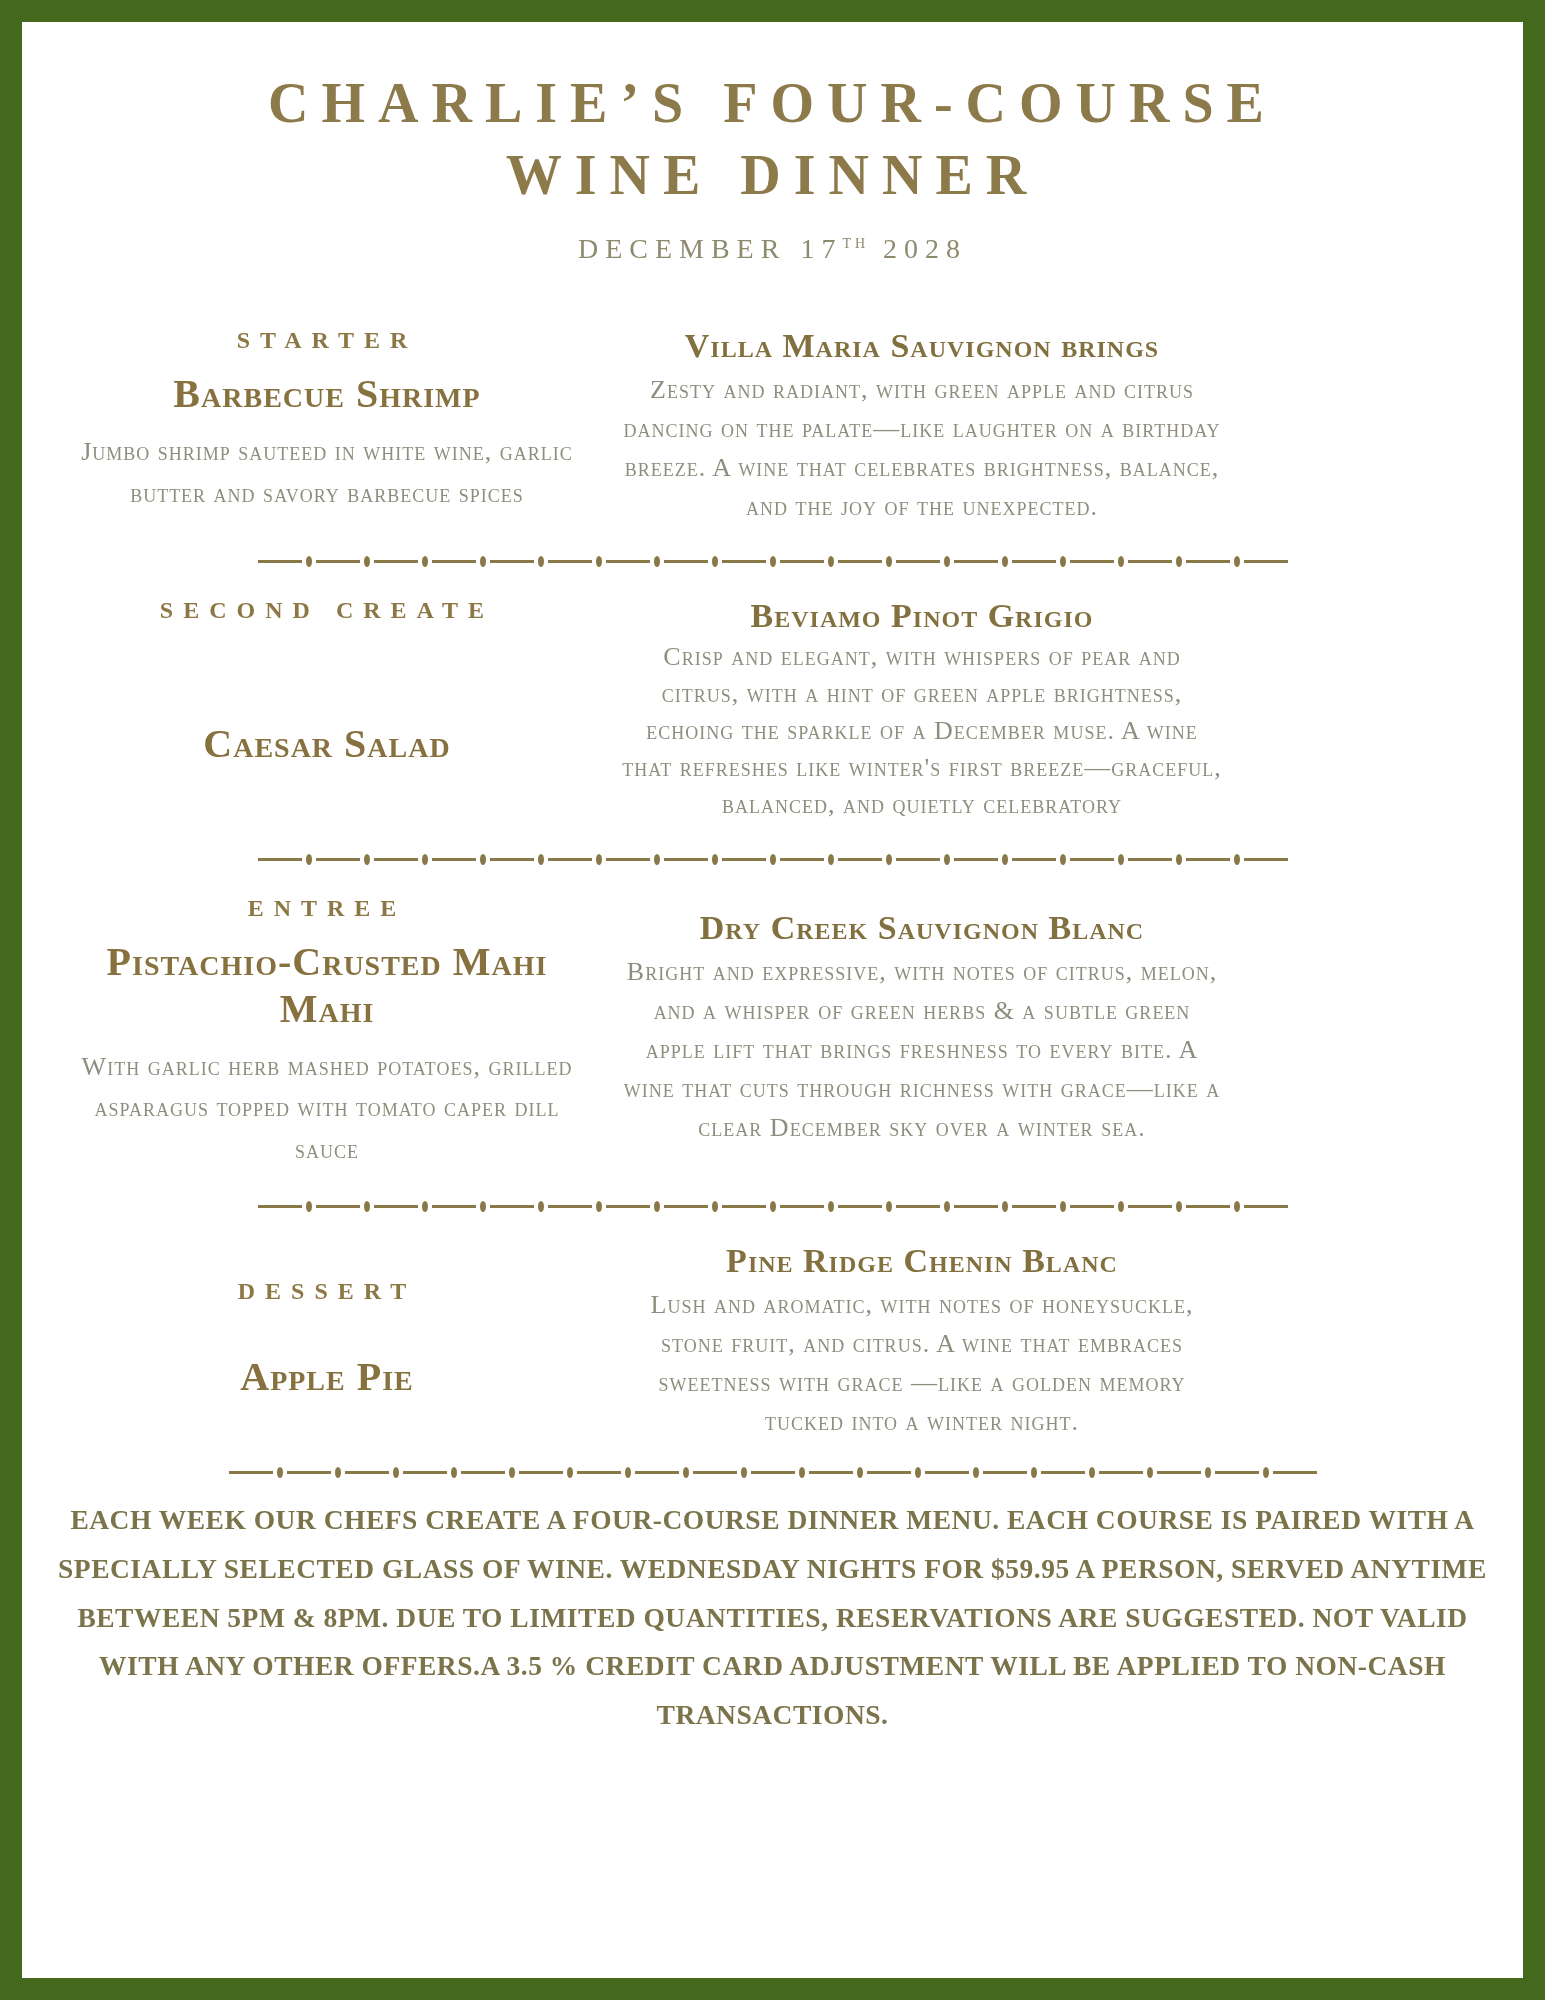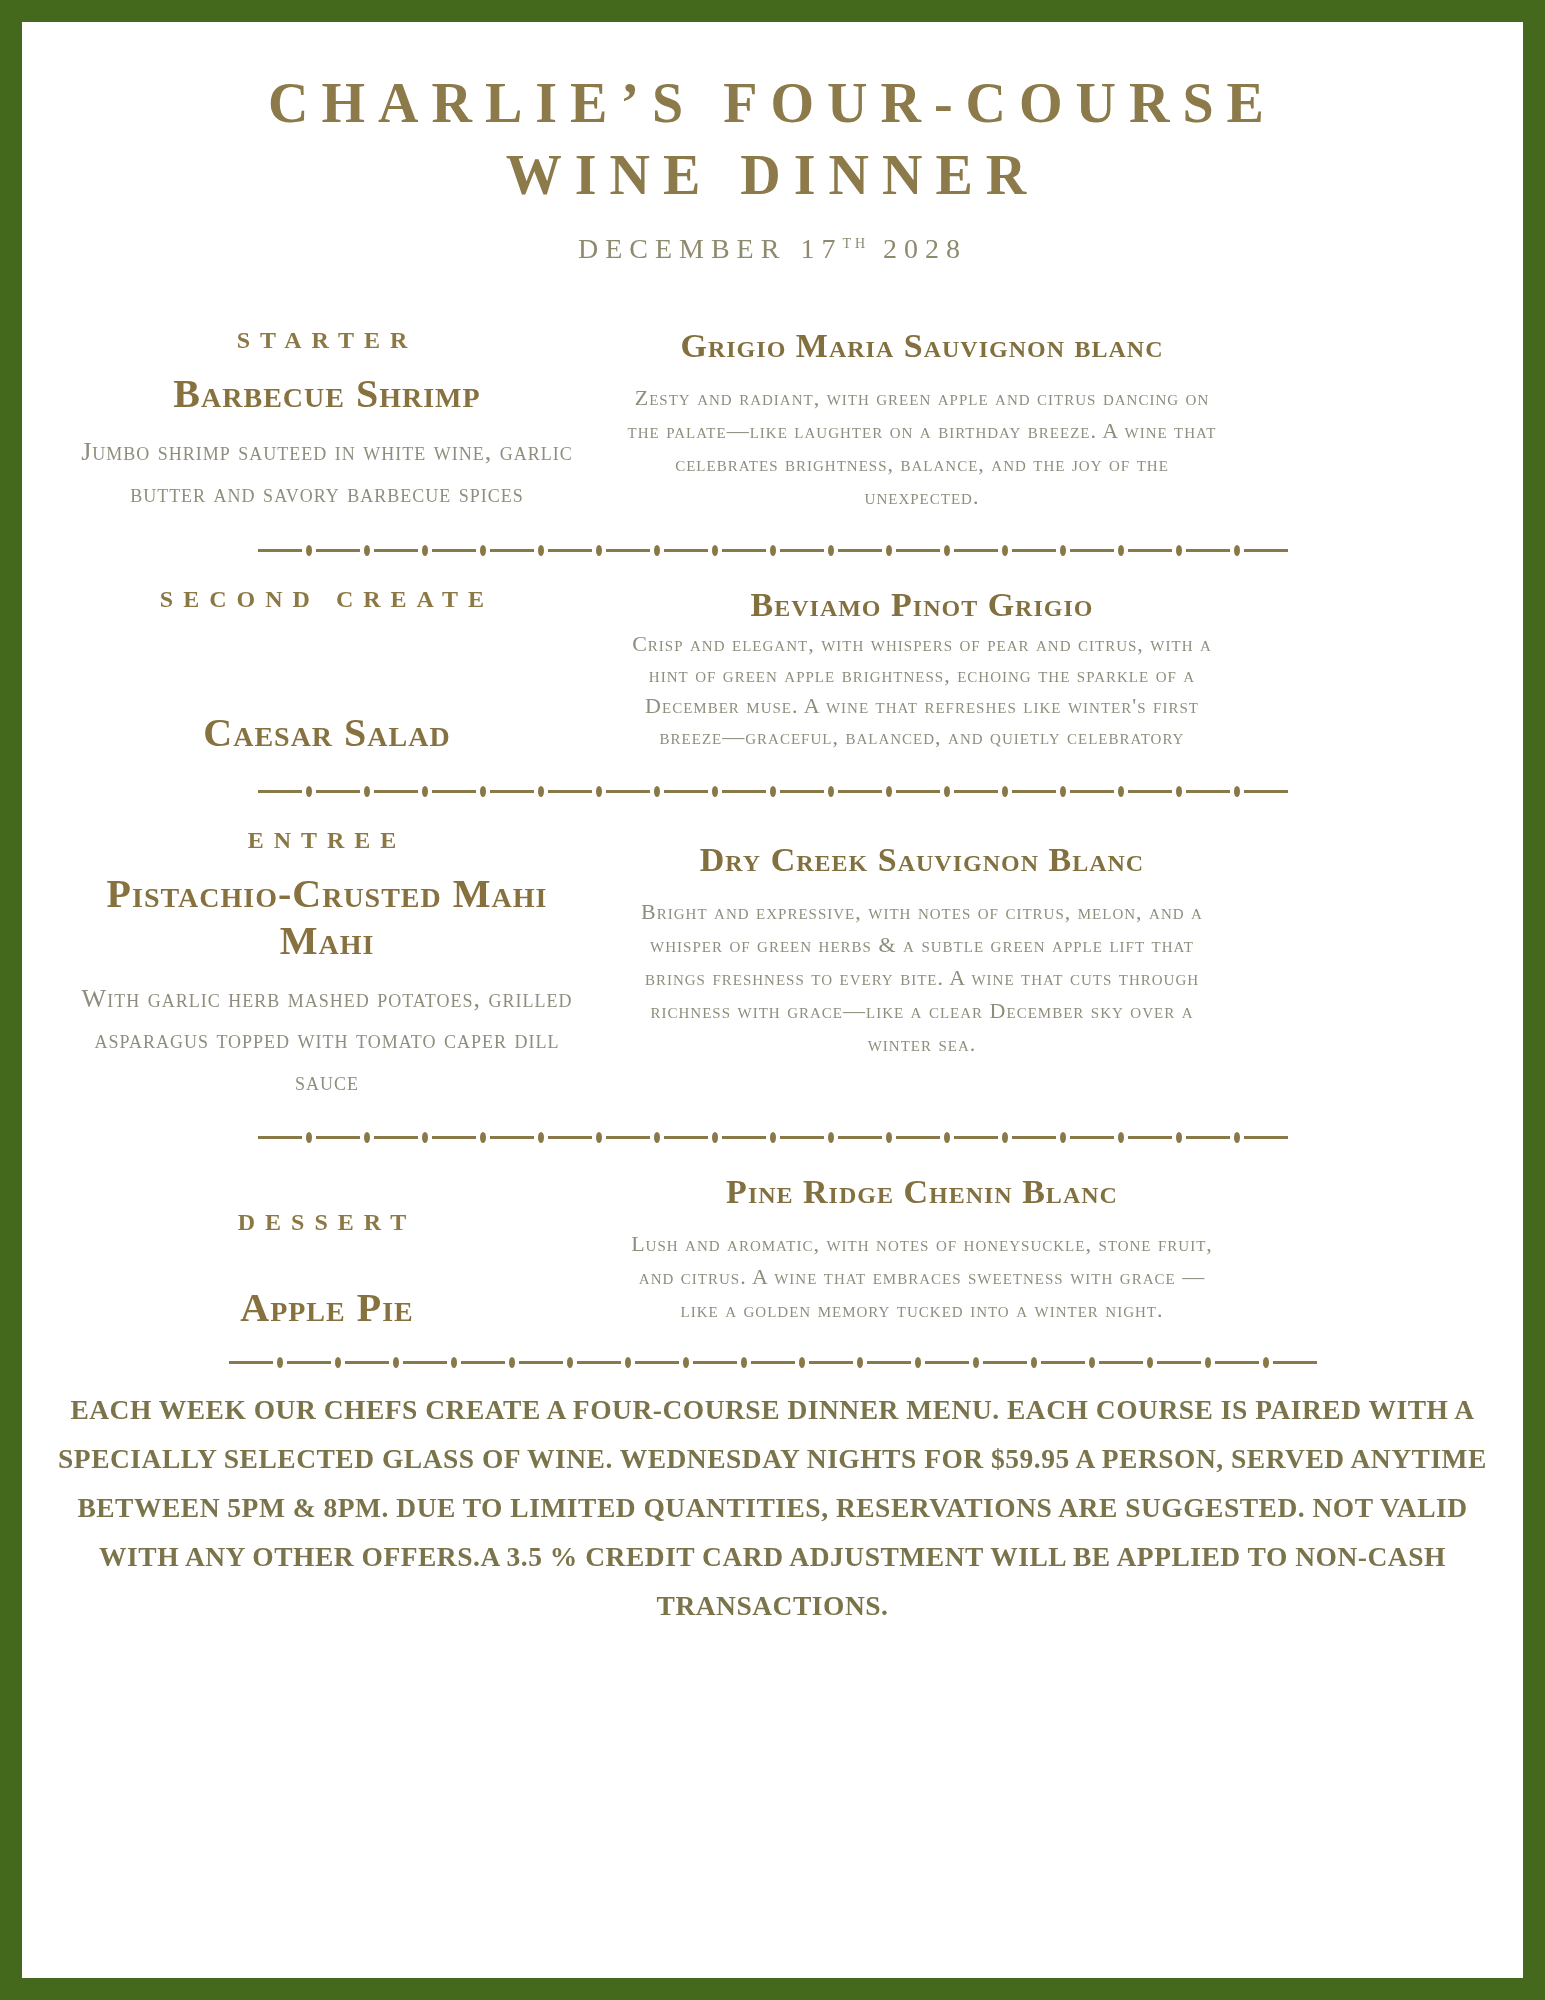--- a/index.html
+++ b/index.html
@@ -70,24 +70,24 @@
   }
   .wine-name {
     margin: 0;
     color: #82703f;
     font-size: 34px;
     font-weight: 700;
     font-variant: small-caps;
     letter-spacing: 1px;
   }
   .wine-desc {
-    margin: 16px auto 0 auto;
+    margin: 5px auto 0 auto;
     max-width: 600px;
     color: #8f8d7d;
-    font-size: 22px;
+    font-size: 26px;
     font-variant: small-caps;
     line-height: 1.5;
     letter-spacing: 1px;
   }
 
   .row-1 { margin-top: 62px; }
   .row-2 .dish-name { margin-top: 96px; }
   .row-3 .course-right { padding-top: 14px; }
   .row-4 .course-left { padding-top: 36px; }
   .row-4 .dish-name { margin-top: 48px; }
@@ -143,21 +143,21 @@
     </div>
   </header>
 
   <section class="course-row row-1">
     <div class="course-left">
       <h2 class="course-label">STARTER</h2>
       <h3 class="dish-name">Barbecue Shrimp</h3>
       <p class="dish-desc">Jumbo shrimp sauteed in white wine, garlic butter and savory barbecue spices</p>
     </div>
     <div class="course-right">
-      <h3 class="wine-name">Grigio Maria Sauvignon blanc</h3>
+      <h3 class="wine-name">Villa Maria Sauvignon brings</h3>
       <p class="wine-desc">Zesty and radiant, with green apple and citrus dancing on the palate—like laughter on a birthday breeze. A wine that celebrates brightness, balance, and the joy of the unexpected.</p>
     </div>
   </section>
 
   <div class="divider">
       <span class="dash"></span>
       <span class="dot"></span>
       <span class="dash"></span>
       <span class="dot"></span>
       <span class="dash"></span>

